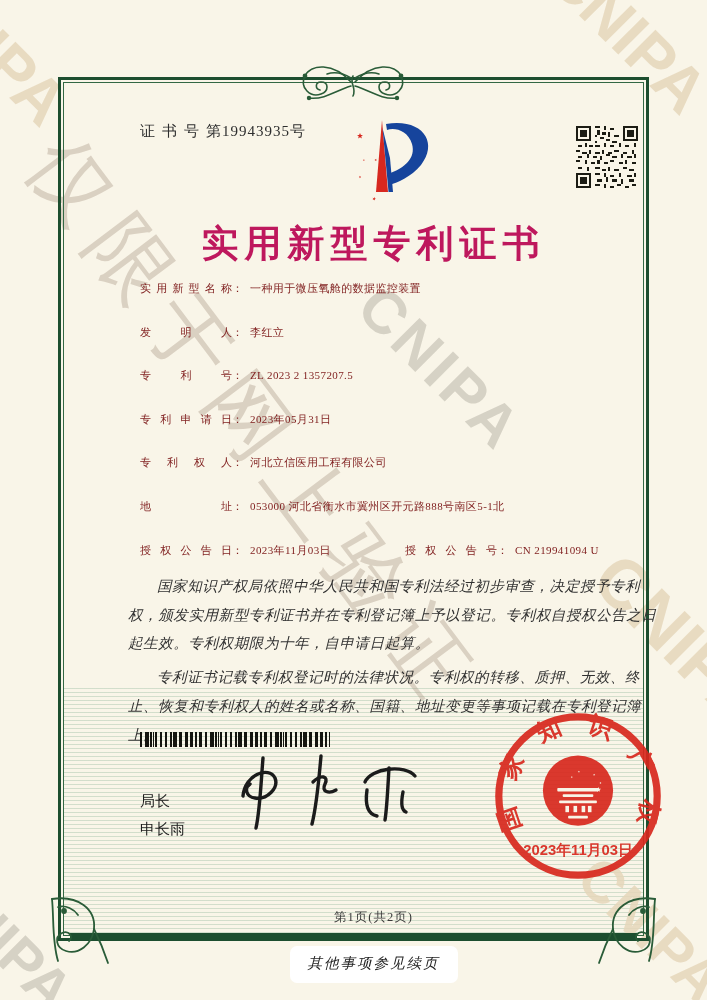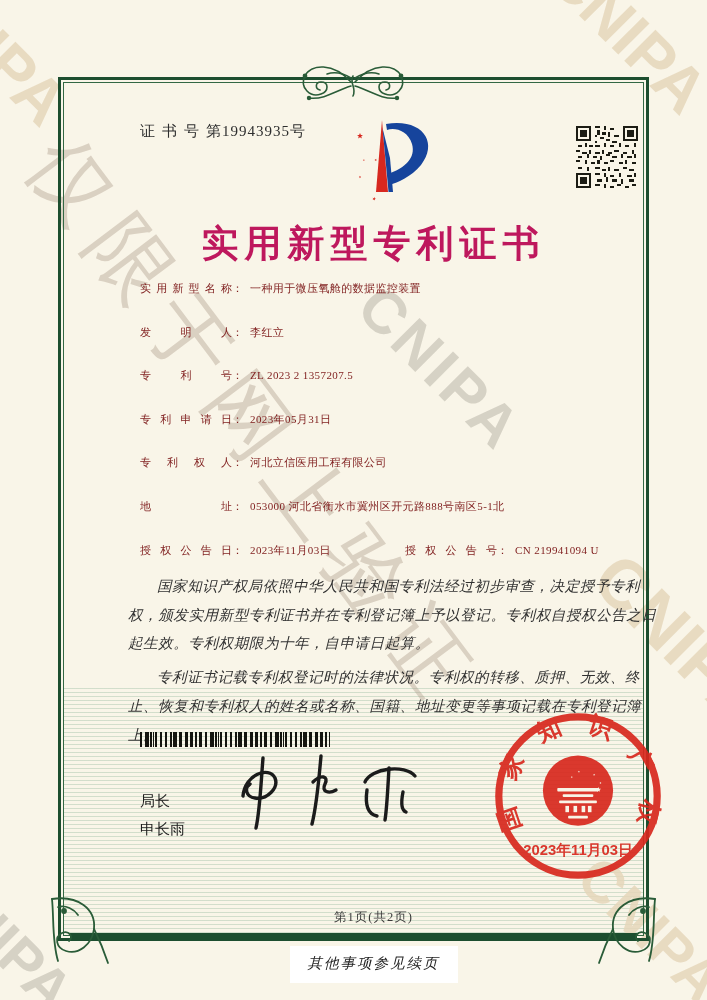--- a/index.html
+++ b/index.html
@@ -51,21 +51,21 @@
       repeating-linear-gradient(90deg,#15150f 0 2px,rgba(0,0,0,0) 2px 5px),
       repeating-linear-gradient(90deg,#15150f 0 1px,rgba(0,0,0,0) 1px 7px,#15150f 7px 9px,rgba(0,0,0,0) 9px 13px);}
   .signer{position:absolute;left:100px;font-family:Liberation Mono, monospace;
           font-size:15px;color:#1b1b1b;}
   .signer-role{top:792px;}
   .signer-name{top:820px;}
   .sig{position:absolute;left:175px;top:750px;}
   .seal{position:absolute;left:448px;top:706px;z-index:5;}
   .page-num{position:absolute;left:0;right:0;top:909px;text-align:center;font-size:12.5px;color:#3a3a3a;letter-spacing:1px;}
   .cont-box{position:absolute;left:50%;transform:translateX(-50%);top:946px;background:#ffffff;
-            padding:8px 18px 10px;font-size:14.5px;font-style:italic;color:#242424;letter-spacing:2px;z-index:4;white-space:nowrap;}
+            padding:8px 18px 10px;font-size:14.5px;font-style:italic;color:#242424;letter-spacing:2px;z-index:4;white-space:nowrap;border-radius:7px;}
 </style>
 </head>
 <body>
 
 <div class="page">
 
   <div class="wm wm-beige wm-tl">CNIPA</div>
   <div class="wm wm-beige wm-tr">CNIPA</div>
   <div class="wm wm-online">仅限于网上验证</div>
   <div class="wm wm-gray wm-center">CNIPA</div>

